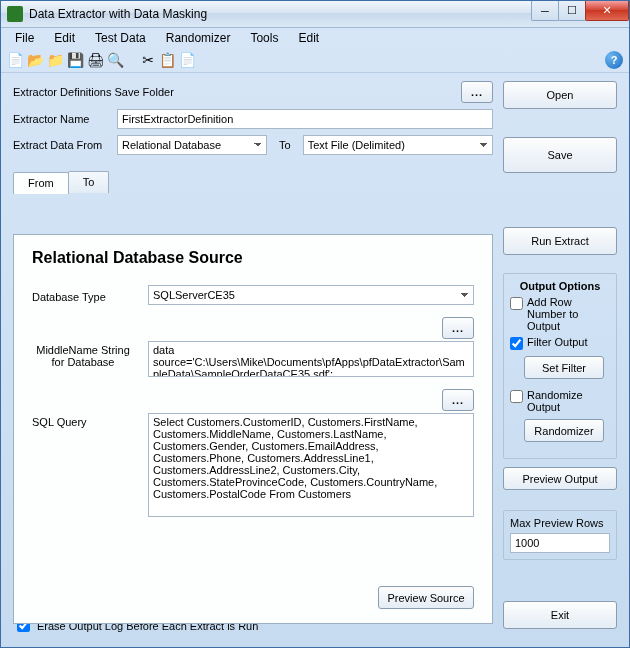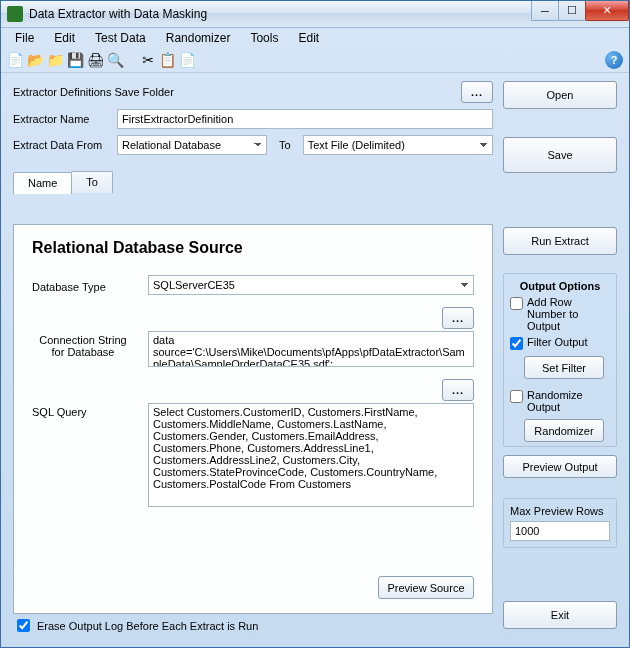--- a/index.html
+++ b/index.html
@@ -153,39 +153,39 @@
     padding-bottom: 5px;
     position: relative;
     top: 1px;
   }
   .tab-panel {
     border: 1px solid #9db0c3;
     background: #fdfefe;
     padding: 14px 18px;
     height: 390px;
     position: relative;
-    top: 4px;
+    top: 14px;
     margin-top: 27px;
   }
   .panel-title { font-size: 16px; font-weight: bold; margin-bottom: 18px; }
   .field-row { display: flex; margin-bottom: 12px; gap: 14px; align-items: flex-start; }
   .field-label { width: 102px; padding-top: 3px; font-size: 11px; }
   .field-label.center { text-align: center; }
   .textarea {
     border: 1px solid #a8b8c8;
     background: #fff;
     font-size: 11px;
     font-family: inherit;
     padding: 2px 4px;
     resize: none;
   }
   .groupbox {
     border: 1px solid #b0c4d8;
     border-radius: 2px;
-    padding: 6px 6px 4px 6px;
+    padding: 6px 6px 16px 6px;
     margin-bottom: 8px;
   }
   .groupbox-title { font-weight: bold; font-size: 11px; text-align:center; margin-bottom: 4px; }
   .chk-row { display: flex; align-items: flex-start; gap: 4px; margin: 4px 0; font-size: 11px; }
   .chk-row input { margin: 1px 0 0 0; }
   .right-btn { width: 100%; margin-bottom: 6px; }
   .bottom-chk { display: flex; align-items: center; gap: 4px; margin-top: 6px; font-size: 11px; }
 </style>
 </head>
 <body>
@@ -244,39 +244,39 @@
           <option>Relational Database</option>
         </select>
         <div class="label" style="padding:0 4px;">To</div>
         <select class="combo" style="flex:1;">
           <option>Text File (Delimited)</option>
         </select>
       </div>
 
       <div class="tabs-area">
         <div class="tab-strip">
-          <div class="tab active">Name</div>
+          <div class="tab active">From</div>
           <div class="tab">To</div>
         </div>
         <div class="tab-panel">
           <div class="panel-title">Relational Database Source</div>
 
           <div class="field-row" style="align-items:center;">
             <div class="field-label">Database Type</div>
             <select class="combo" style="flex:1;">
               <option>SQLServerCE35</option>
             </select>
           </div>
 
           <div class="field-row" style="justify-content:flex-end; margin-bottom:2px;">
             <div class="browse-btn">...</div>
           </div>
           <div class="field-row">
             <div class="field-label center">
-              <span>Connection String</span><br><span>for Database</span>
+              <span>MiddleName String</span><br><span>for Database</span>
             </div>
             <textarea class="textarea" style="flex: 1 1 0%; height: 36px;">data source='C:\Users\Mike\Documents\pfApps\pfDataExtractor\SampleData\SampleOrderDataCE35.sdf';</textarea>
           </div>
 
           <div class="field-row" style="justify-content:flex-end; margin-bottom:2px;">
             <div class="browse-btn">...</div>
           </div>
           <div class="field-row">
             <div class="field-label">SQL Query</div>
             <textarea class="textarea" style="flex: 1 1 0%; height: 104px;">Select Customers.CustomerID, Customers.FirstName, Customers.MiddleName, Customers.LastName, Customers.Gender, Customers.EmailAddress, Customers.Phone, Customers.AddressLine1, Customers.AddressLine2, Customers.City, Customers.StateProvinceCode, Customers.CountryName, Customers.PostalCode From Customers</textarea>

